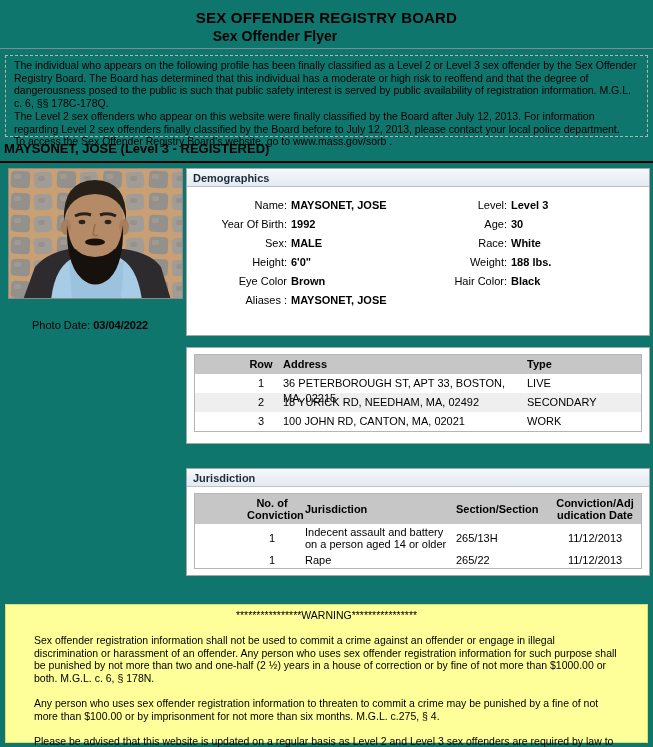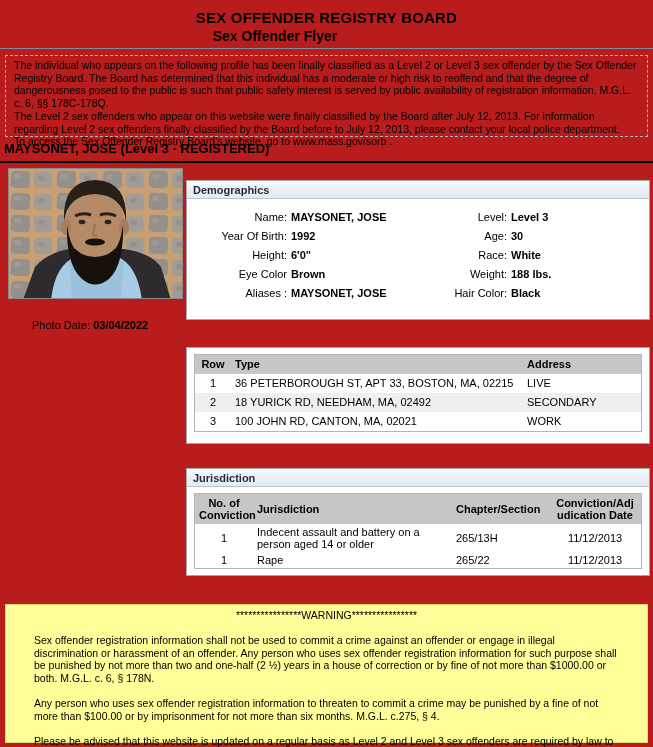--- a/index.html
+++ b/index.html
@@ -1,18 +1,18 @@
 <!DOCTYPE html>
 <html><head>
 <meta charset="utf-8">
 <style>
   * { margin:0; padding:0; box-sizing:border-box; }
   html,body { background:#fff; }
   body { font-family:"Liberation Sans", sans-serif; color:#000; }
-  .page { position:relative; width:653px; height:747px; background:#b91c1c; overflow:hidden; }
+  .page { position:relative; width:653px; height:747px; background:#0f766e; overflow:hidden; }
 
   .title1 { position:absolute; top:9px; left:0; width:653px; text-align:center;
             font-size:15px; font-weight:bold; letter-spacing:.2px; }
   .title2 { position:absolute; top:28px; left:0; width:550px; text-align:center;
             font-size:14px; font-weight:bold; }
   .top-rule { position:absolute; top:48px; left:0; width:653px; border-top:1px solid #7d8c9b; }
 
   .notice { position:absolute; top:55px; left:5px; width:643px; height:82px;
             border:1px dashed #b3b3b3; padding:3px 8px; font-size:10.5px; line-height:12.7px; }
   .notice p { margin:0; }
@@ -24,36 +24,36 @@
            border:1px solid #8a8a8a; overflow:hidden; }
   .photo svg { display:block; }
 
   .photo-date { position:absolute; top:319px; left:32px; font-size:11px; }
   .photo-date .val { font-weight:bold; }
 
   .panel { position:absolute; left:186px; width:464px; border:1px solid #a6a6a6; background:#fff; }
   .panel-hd { height:18px; line-height:18px; padding-left:6px; font-size:11px; font-weight:bold;
               color:#1c2b3a; background:linear-gradient(#f5f8fb,#e4eaf2); border-bottom:1px solid #b9c2cd; }
 
-  .demographics { top:180px; height:140px; }
+  .demographics { top:168px; height:168px; }
   .demo-body { position:relative; padding-top:8px; }
   .demo-col { position:absolute; top:8px; }
   .demo-col.left  { left:0; }
   .demo-col.right { left:240px; }
   .pair { display:flex; height:19px; align-items:center; font-size:11px; }
   .pair .lbl { text-align:right; padding-right:4px; }
   .demo-col.left  .lbl { width:104px;text-align:right; }
   .demo-col.right .lbl { width:84px; }
   .pair .val { font-weight:bold; white-space:nowrap; }
 
   .addresses { top:347px; height:97px; }
   .jurisdiction { top:468px; height:108px; }
 
   .inner-table { margin:6px 7px; border:1px solid #b5b5b5; font-size:11px; }
-  .t-row { display:grid; align-items:center; }
+  .t-row { display:grid; align-items:center;padding-left:48px; }
   .addr-cols { grid-template-columns:36px 1fr 118px; }
   .jur-cols  { grid-template-columns:58px 1fr 97px 92px; }
   .t-head { background:#c6c6c6; font-weight:bold; }
   .t-cell { padding:2px 4px; }
   .addr-cols .t-cell { height:19px; line-height:15px; }
   .t-head.addr-cols .t-cell { height:19px; }
   .c-center { text-align:center; }
   .row-alt { background:#efefef; }
   .jur-cols .t-cell.wrap { overflow-wrap:anywhere; }
   .t-head.jur-cols { min-height:30px; }
@@ -133,20 +133,24 @@
       <div class="demo-col left">
         <div class="pair">
           <span class="lbl">Name:</span>
           <span class="val">MAYSONET, JOSE</span>
         </div>
         <div class="pair">
           <span class="lbl">Year Of Birth:</span>
           <span class="val">1992</span>
         </div>
         <div class="pair">
+          <span class="lbl">Sex:</span>
+          <span class="val">MALE</span>
+        </div>
+        <div class="pair">
           <span class="lbl">Height:</span>
           <span class="val">6'0"</span>
         </div>
         <div class="pair">
           <span class="lbl">Eye Color</span>
           <span class="val">Brown</span>
         </div>
         <div class="pair">
           <span class="lbl">Aliases :</span>
           <span class="val">MAYSONET, JOSE</span>
@@ -174,22 +178,22 @@
           <span class="val">Black</span>
         </div>
       </div>
     </div>
   </div>
 
   <div class="panel addresses">
     <div class="inner-table">
       <div class="t-row t-head addr-cols">
         <div class="t-cell c-center">Row</div>
+        <div class="t-cell">Address</div>
         <div class="t-cell">Type</div>
-        <div class="t-cell">Address</div>
       </div>
       <div class="t-row addr-cols">
         <div class="t-cell c-center">1</div>
         <div class="t-cell">36 PETERBOROUGH ST, APT 33, BOSTON, MA, 02215</div>
         <div class="t-cell">LIVE</div>
       </div>
       <div class="t-row addr-cols row-alt">
         <div class="t-cell c-center">2</div>
         <div class="t-cell">18 YURICK RD, NEEDHAM, MA, 02492</div>
         <div class="t-cell">SECONDARY</div>
@@ -201,21 +205,21 @@
       </div>
     </div>
   </div>
 
   <div class="panel jurisdiction">
     <div class="panel-hd">Jurisdiction</div>
     <div class="inner-table">
       <div class="t-row t-head jur-cols">
         <div class="t-cell c-center">No. of Conviction</div>
         <div class="t-cell">Jurisdiction</div>
-        <div class="t-cell">Chapter/Section</div>
+        <div class="t-cell">Section/Section</div>
         <div class="t-cell c-center wrap">Conviction/Adjudication Date</div>
       </div>
       <div class="t-row jur-cols">
         <div class="t-cell c-center">1</div>
         <div class="t-cell">Indecent assault and battery on a person aged 14 or older</div>
         <div class="t-cell">265/13H</div>
         <div class="t-cell c-center">11/12/2013</div>
       </div>
       <div class="t-row jur-cols">
         <div class="t-cell c-center">1</div>

